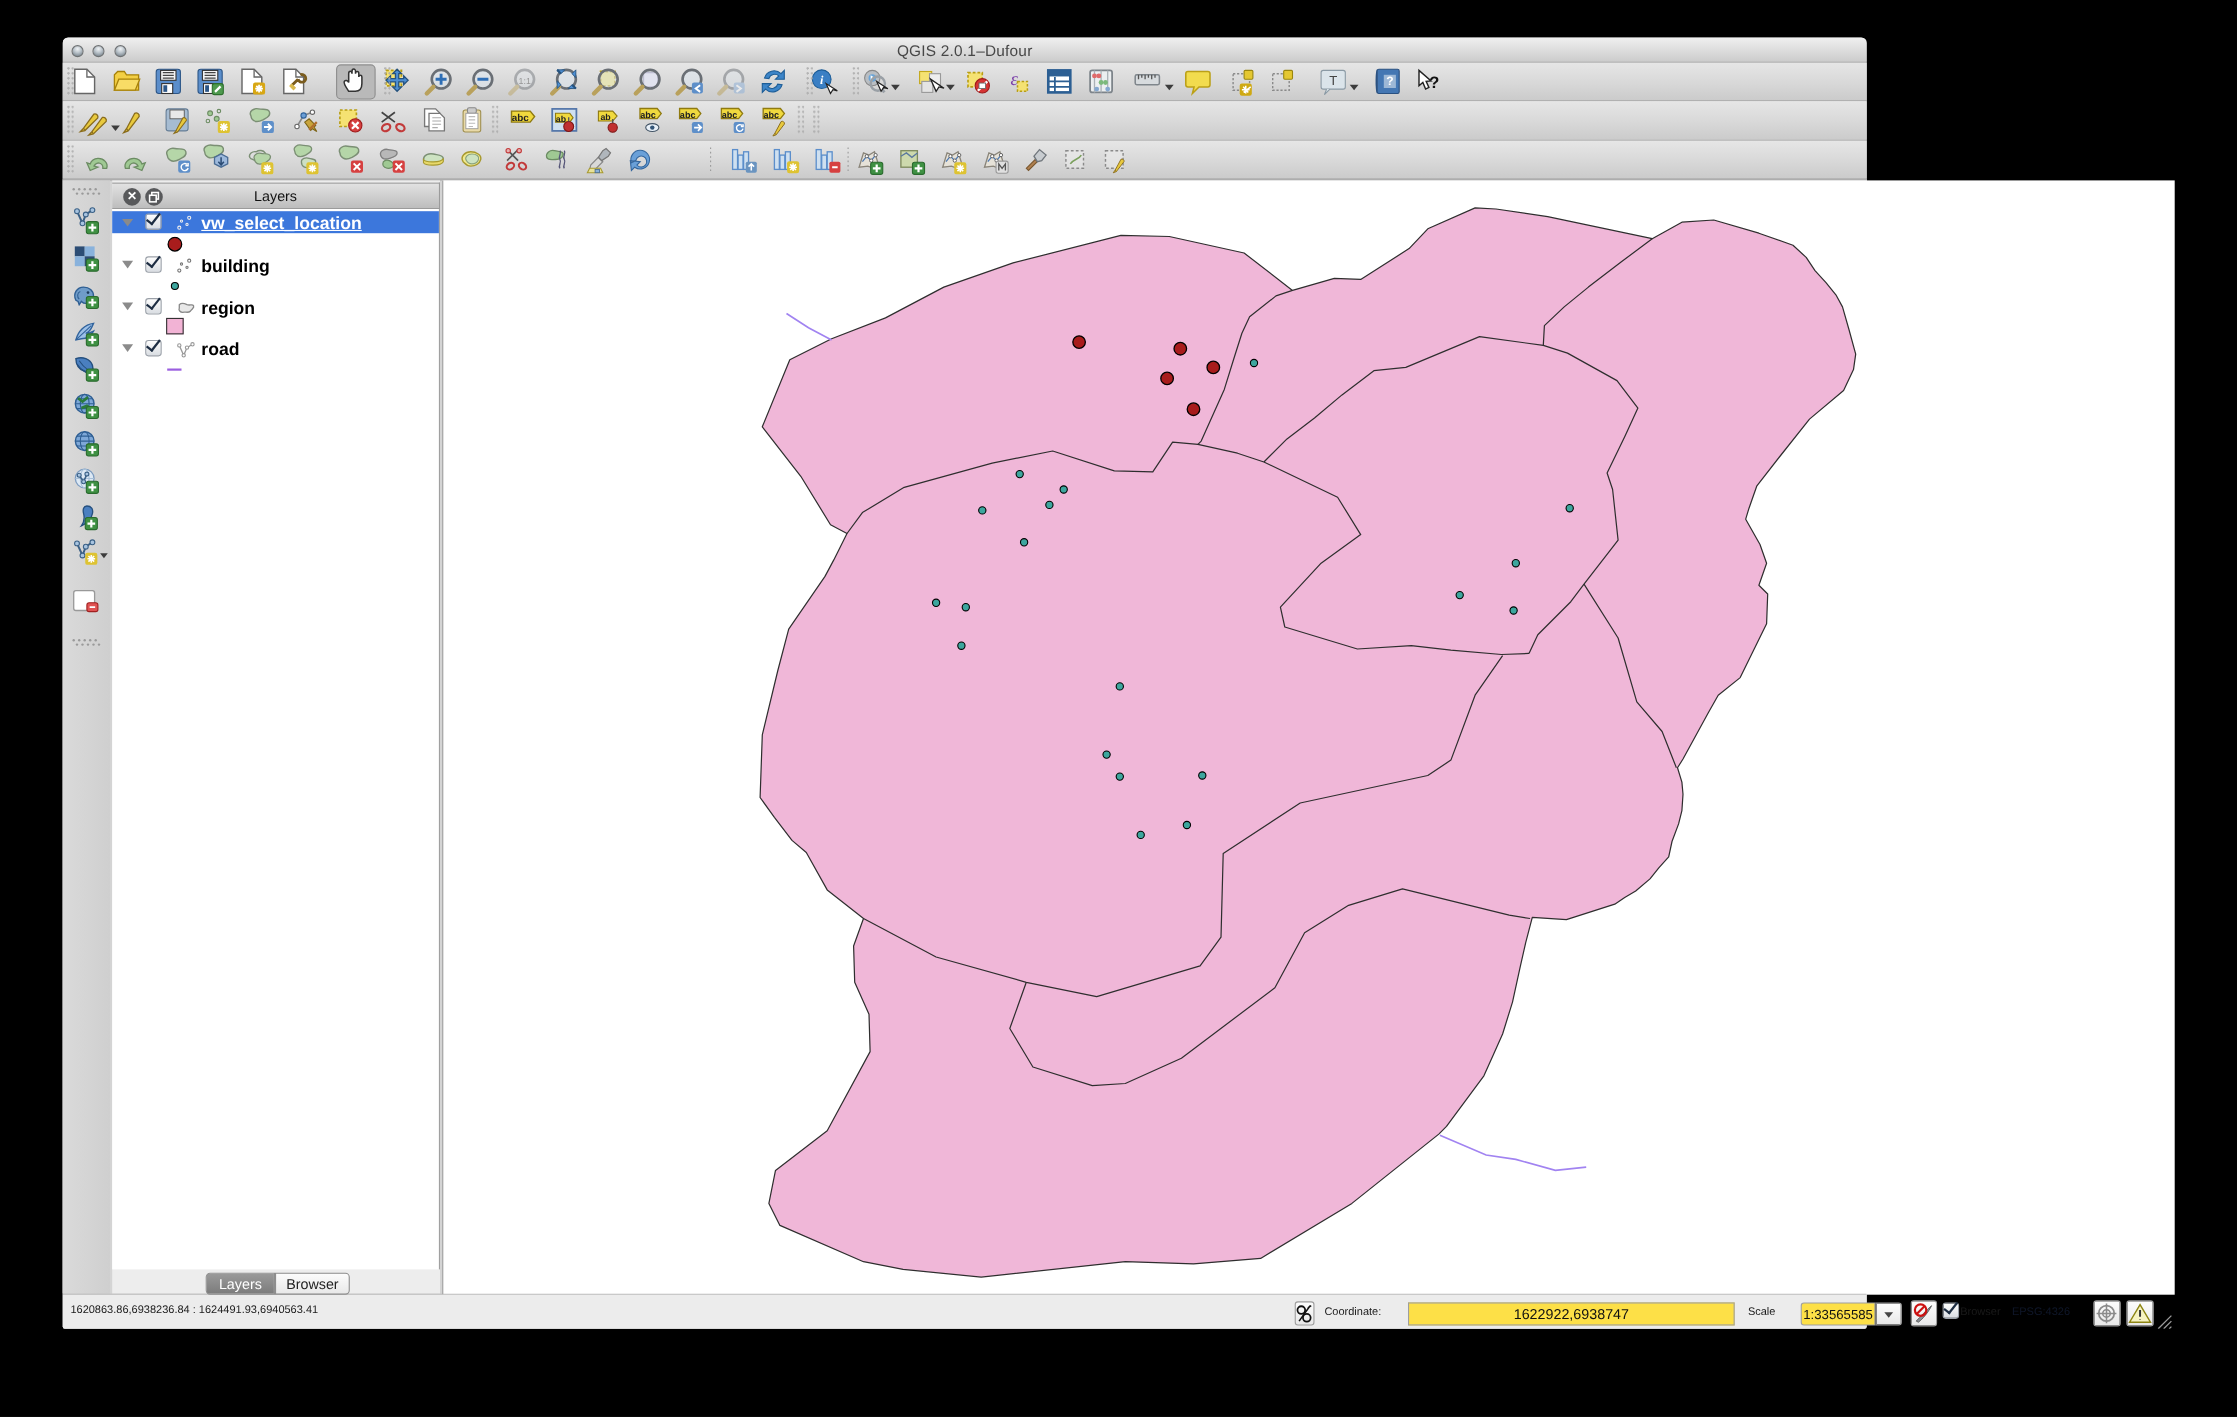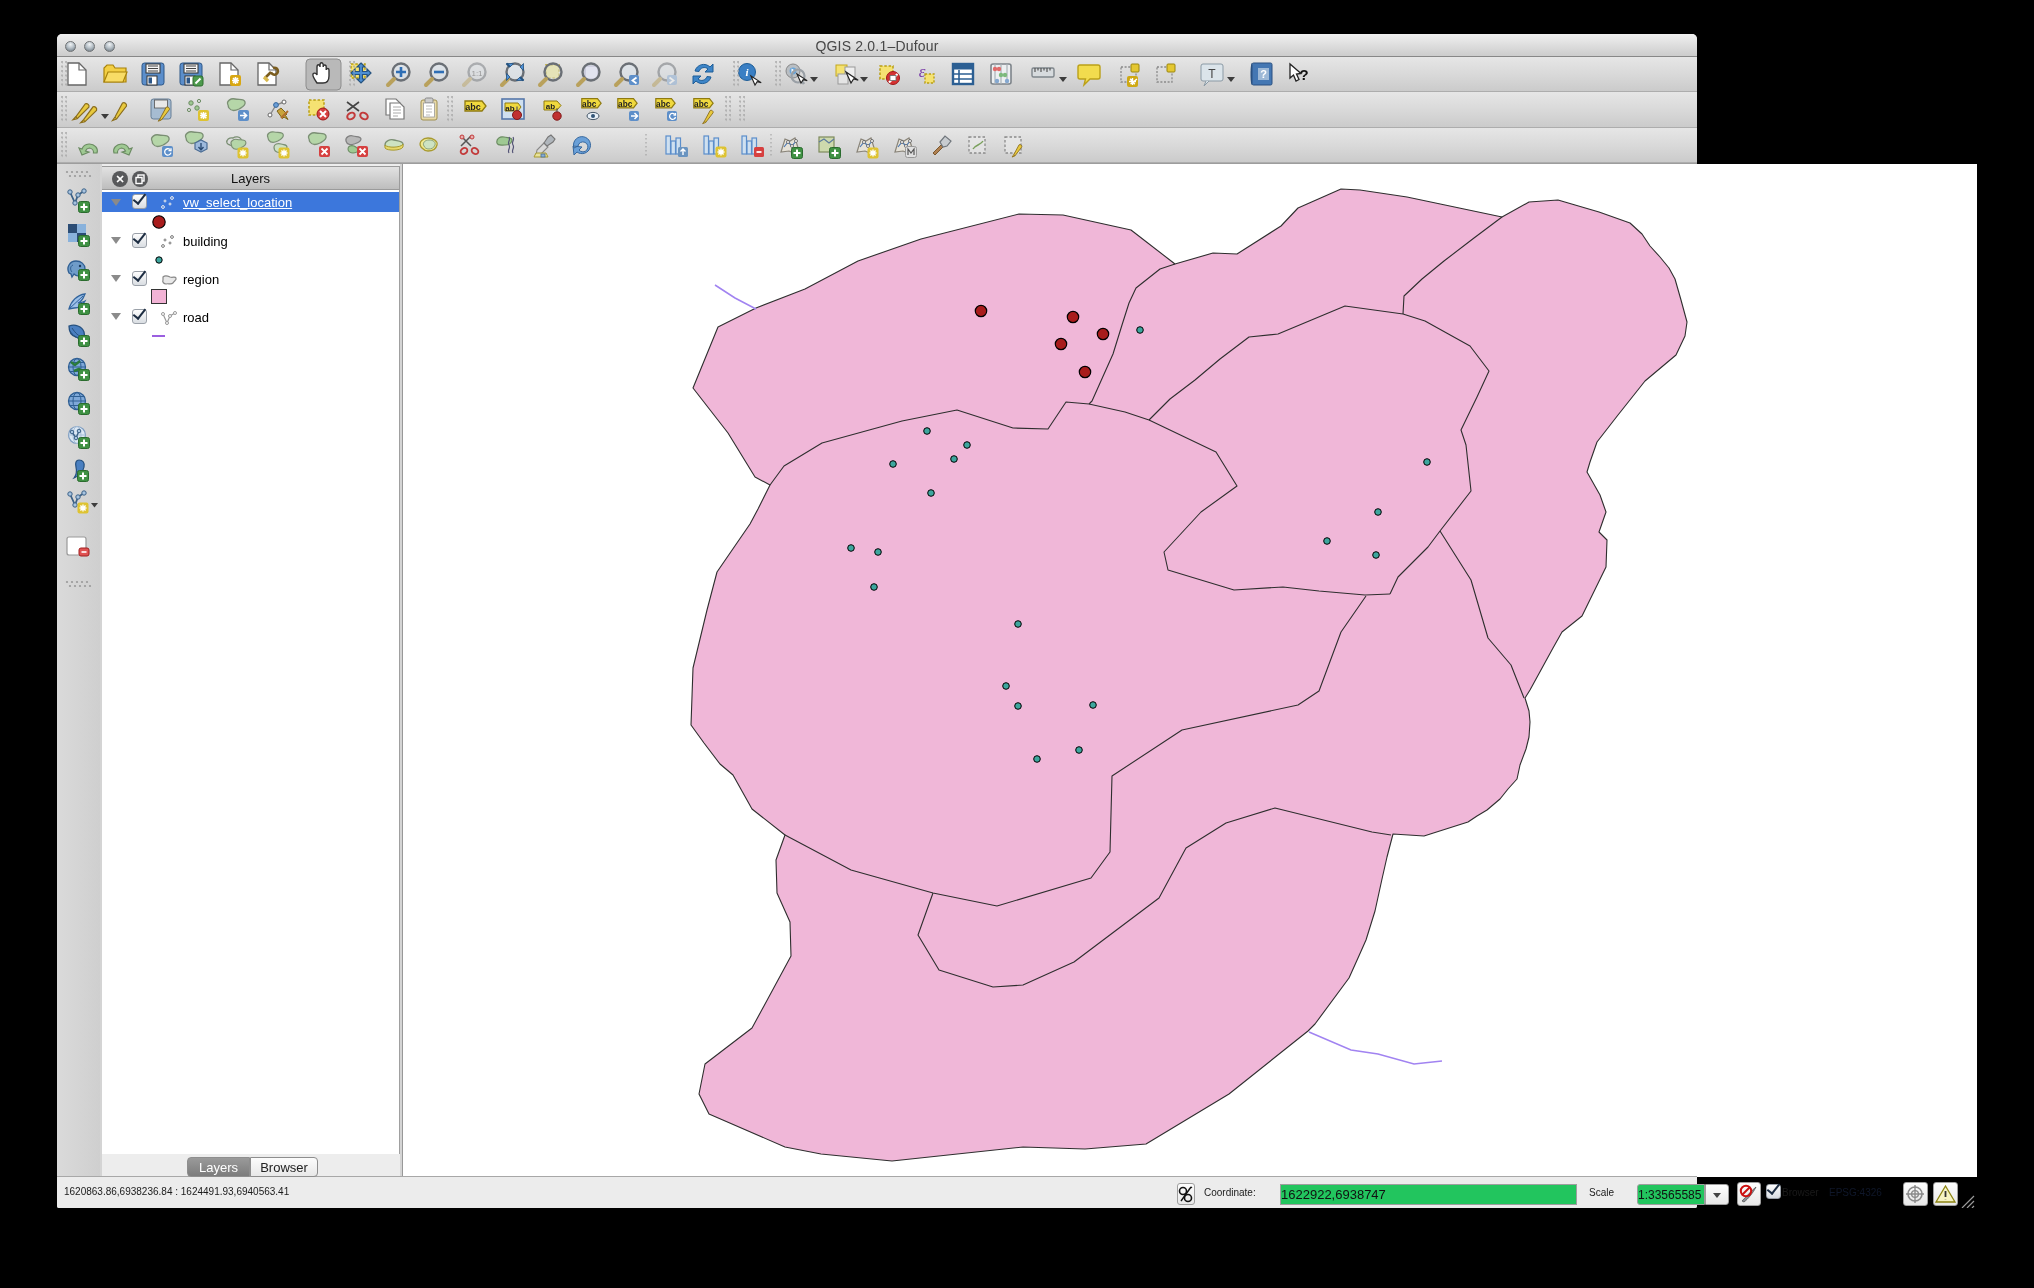--- a/index.html
+++ b/index.html
@@ -17,26 +17,26 @@
 #panel{position:absolute;left:45px;top:0px;width:298px;height:100%;background:#ededed}
 #ptitle{position:absolute;left:0;top:2px;width:100%;height:24px;background:linear-gradient(#e2e2e2,#bdbdbd);border:1px solid #9b9b9b;border-left:none}
 #ptitle .txt{position:absolute;top:4px;width:100%;text-align:center;font-size:13px;color:#111}
 .pbtn{position:absolute;top:4px;width:16px;height:16px;border-radius:50%;background:#58595b;color:#fff;text-align:center;font-size:11px;line-height:16px;font-weight:bold}
 #ptree{position:absolute;left:0;top:26px;width:100%;height:964px;background:#fff;border-right:1px solid #a0a0a0}
 .trow2{position:absolute;left:0;width:100%;height:20px}
 .sel{background:#3c77dc}
 .disc{position:absolute;width:0;height:0;border-left:5.5px solid transparent;border-right:5.5px solid transparent;border-top:7px solid #8b8b8b;top:7px}
 .cb{position:absolute;width:15px;height:15px;top:2px;background:linear-gradient(#fdfdfd,#d9dde2);border:1.5px solid #9aa0a8;border-radius:3px}
 .cb:after{content:"";position:absolute;left:3px;top:-4px;width:4.5px;height:11px;border:solid #1d2d42;border-width:0 2.6px 2.6px 0;transform:rotate(38deg)}
-.lname{position:absolute;top:3px;font-size:13px;font-weight:normal;color:#000}
+.lname{position:absolute;top:3px;font-size:16px;font-weight:bold;color:#000}
 .tab{position:absolute;height:20px;font-size:13px;text-align:center;line-height:19px;border:1px solid #8e8e8e}
 #stat{position:absolute;left:0;top:1142px;width:100%;height:32px;background:#ececec;border-top:1px solid #a8a8a8;border-radius:0 0 2px 2px}
 #stat .txt{position:absolute;font-size:10px;color:#1a1a1a}
 .sbtn{position:absolute;background:linear-gradient(#fdfdfd,#e8e8e8);border:1px solid #9e9e9e;border-radius:3px}
-.sfield{position:absolute;background:#22c55e;border:1px solid #9e9e9e;font-size:13px;color:#111;text-align:left}
+.sfield{position:absolute;background:#fde047;border:1px solid #9e9e9e;font-size:13px;color:#111;text-align:center}
 #mapc{position:absolute;left:345px;top:0;width:1575px;height:1013px;background:#fff;border-left:1px solid #989898}
 svg{display:block}
 .icon{position:absolute}
 </style></head>
 <body>
 <div id="win">
   <div id="titlebar">
     <div class="tl" style="left:8px"></div>
     <div class="tl" style="left:27px"></div>
     <div class="tl" style="left:47px"></div>

